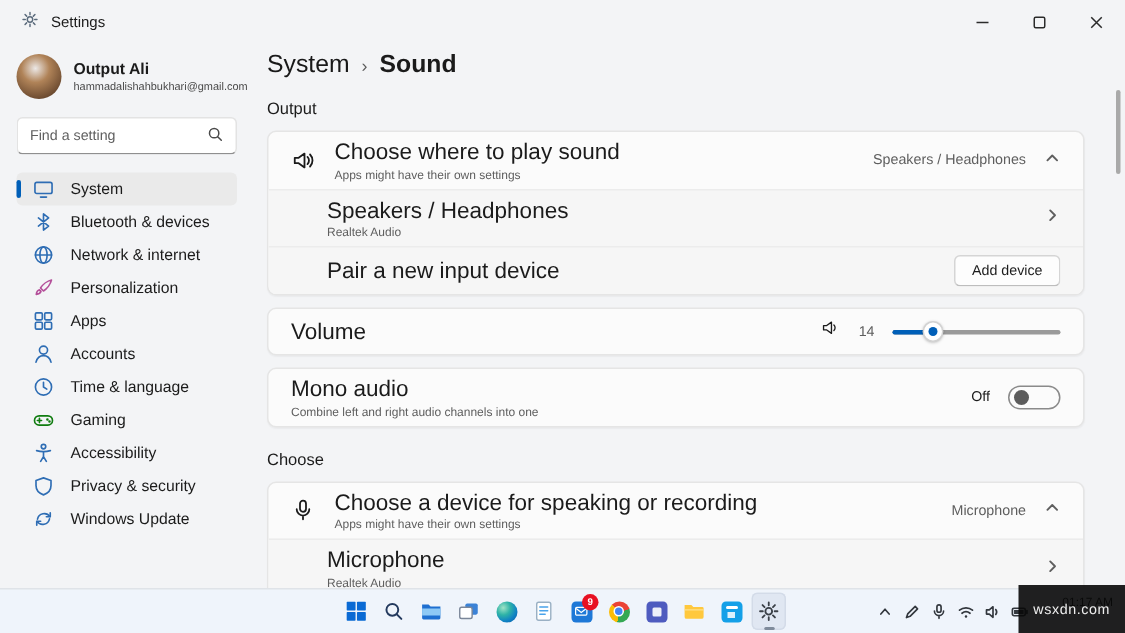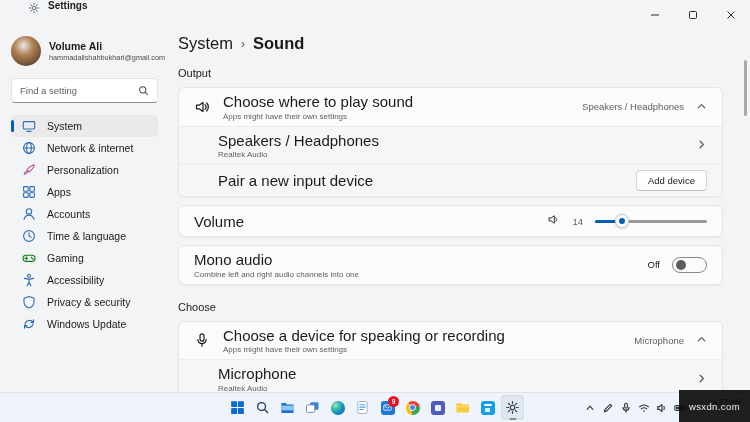--- a/index.html
+++ b/index.html
@@ -2,21 +2,21 @@
 <html><head>
 <meta charset="utf-8">
 <style>
   :root{ --accent:#005fb8; }
   *{box-sizing:border-box; margin:0; padding:0;}
   body{margin:0; background:#888;}
   .screen{position:relative;width:750px;height:422px;background:#f3f4f6;
     font-family:"Liberation Sans","DejaVu Sans",sans-serif;color:#1b1b1b;overflow:hidden;}
 
   
-  .titlebar{position:absolute;top:0;left:0;right:0;height:30px;display:flex;padding-left:28px;font-weight:bold;}
+  .titlebar{position:absolute;top:0;left:0;right:0;height:30px;display:flex;align-items:center;padding-left:14px;}
   .tb-title{font-size:10px;margin-left:8px;color:#1b1b1b;}
   .win-controls{position:absolute;top:0;right:0;display:flex;}
   .wc{width:38px;height:30px;display:flex;align-items:center;justify-content:center;background:transparent;border:none;cursor:pointer;}
   .wc svg{width:10px;height:10px;stroke:#2b2b2b;stroke-width:1;fill:none;}
 
   
   .sidebar{position:absolute;top:30px;left:0;width:166px;bottom:30px;padding:6px 8px 0 11px;}
   .user{display:flex;align-items:center;gap:8px;cursor:pointer;}
   .avatar{width:30px;height:30px;border-radius:50%;flex:none;
     background:radial-gradient(circle at 42% 32%,#d8b48d 0%,#a9765018 0%,#b08358 35%,#6e4c31 75%,#43301f 100%);}
@@ -132,21 +132,21 @@
             <path d="M1.5 1.5l7 7M8.5 1.5l-7 7"></path>
           </svg>
         </button>
     </div>
   </div>
 
   <div class="sidebar">
     <div class="user">
       <div class="avatar"></div>
       <div>
-        <div class="user-name">Volume Ali</div>
+        <div class="user-name">Output Ali</div>
         <div class="user-email">hammadalishahbukhari@gmail.com</div>
       </div>
     </div>
 
     <div class="search">
       <input placeholder="Find a setting" style="">
       <span class="search-ic">
         <svg viewBox="0 0 12 12">
             <circle cx="5.2" cy="5.2" r="3.4"></circle>
             <path d="M7.8 7.8l2.6 2.6"></path>
@@ -156,20 +156,28 @@
 
     <nav>
       <div class="nav-item sel">
         <span class="nico ic-b">
           <svg viewBox="0 0 14 14">
               <rect x="1.3" y="2.6" width="11.4" height="7.4" rx="1.2"></rect>
               <path d="M5 12.4h4"></path>
             </svg>
           </span>
         <span>System</span>
+      </div>
+      <div class="nav-item">
+        <span class="nico ic-b">
+          <svg viewBox="0 0 14 14">
+              <path d="M3.6 4.3l6.8 5.4L7 12.4V1.6l3.4 2.7-6.8 5.4"></path>
+            </svg>
+          </span>
+        <span>Bluetooth &amp; devices</span>
       </div>
       <div class="nav-item">
         <span class="nico ic-b">
           <svg viewBox="0 0 14 14">
               <circle cx="7" cy="7" r="5.4"></circle>
               <ellipse cx="7" cy="7" rx="2.4" ry="5.4"></ellipse>
               <path d="M1.6 7h10.8"></path>
             </svg>
           </span>
         <span>Network &amp; internet</span>

